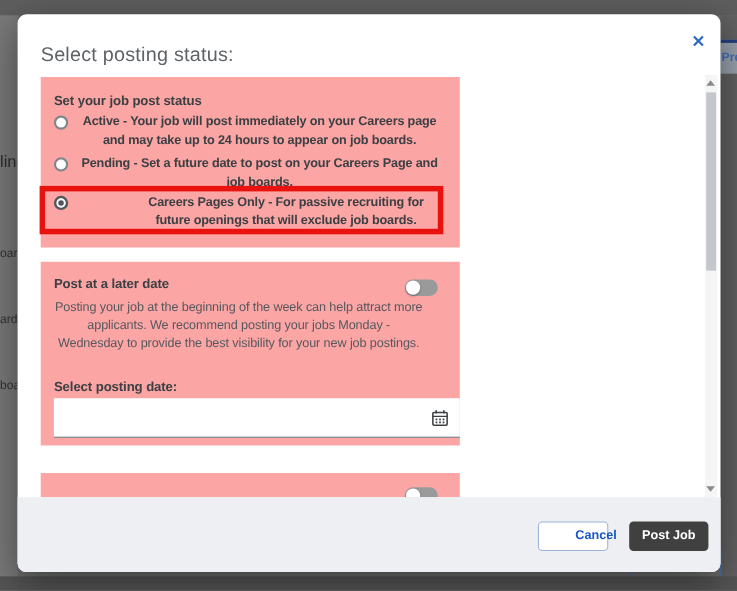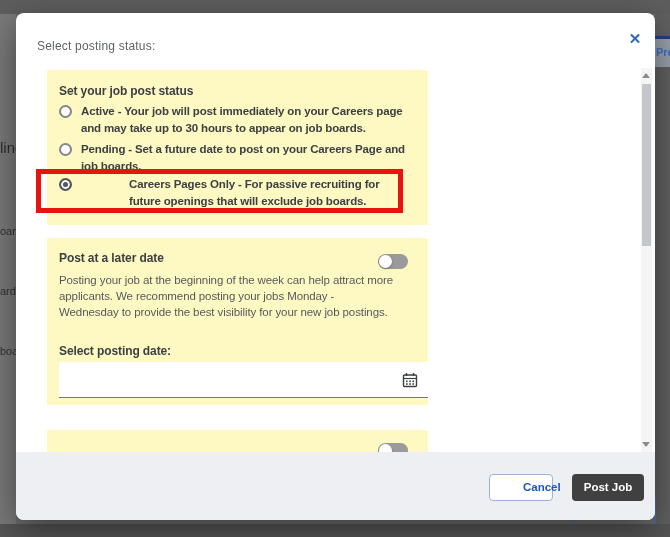--- a/index.html
+++ b/index.html
@@ -28,34 +28,34 @@
     left:572px; top:496px; width:84px; height:36px;
     border:2px solid #4d6ea8; border-radius:4px; background:transparent;
   }
   .bottom-strip{ left:0; top:524px; width:670px; height:13px; background:#555; }
 
   
   .modal {
     left:16px; top:13px; width:639px; height:507px; background:#ffffff;
     border-radius:8px; box-shadow:0 10px 34px rgba(0,0,0,.45); z-index:10;
   }
-  .modal-title { left:21px; top:26px; font-size:12px; color:#5f6368; letter-spacing:.2px; }
+  .modal-title { left:21px; top:26px; font-size:18px; color:#5f6368; letter-spacing:.2px; }
   .close-btn { left:608px; top:15px; width:22px; height:22px; font-size:15px; font-weight:bold;
                color:#2e6bc0; text-align:center; line-height:22px; cursor:pointer; }
 
   
   .scrollbar { left:625px; top:55px; width:11px; height:384px; background:#f5f5f5; }
   .sb-arrow-up, .sb-arrow-down { position:absolute; left:1px; width:0; height:0;
     border-left:4.5px solid transparent; border-right:4.5px solid transparent; }
   .sb-arrow-up   { top:5px; border-bottom:5px solid #8a8a8a; }
   .sb-arrow-down { bottom:5px; border-top:5px solid #8a8a8a; }
   .sb-thumb { position:absolute; left:1px; top:16px; width:9px; height:162px; background:#c3c6ca; }
 
   
-  .panel { position:absolute; left:31px; width:381px; background:#fef9c3; }
+  .panel { position:absolute; left:21px; width:381px; background:#fca5a5;text-align:center; }
   .panel1 { top:57px; height:155px; }
   .panel2 { top:225px; height:167px; }
   .panel3 { top:417px; height:22px; overflow:hidden; }
 
   .bold-label { position:absolute; font-size:12px; font-weight:bold; color:#3c4043; letter-spacing:-.1px; }
 
   .opt { position:absolute; left:12px; display:flex; width:352px; }
   .radio { flex:none; width:13px; height:13px; border-radius:50%;
            border:2px solid #80868b; background:#fdfdfd; margin-top:2px; }
   .radio.selected { border:2px solid #53575c; background:#53575c;
@@ -108,21 +108,21 @@
   <div class="abs modal">
 
     <div class="abs modal-title">Select posting status:</div>
     <div class="abs close-btn">✕</div>
 
     <div class="panel panel1">
       <div class="bold-label" style="left:12px; top:14px;">Set your job post status</div>
 
       <div class="opt" style="top:33px;">
         <div class="radio"></div>
-        <div class="opt-text">Active - Your job will post immediately on your Careers page and may take up to 30 hours to appear on job boards.</div>
+        <div class="opt-text">Active - Your job will post immediately on your Careers page and may take up to 24 hours to appear on job boards.</div>
       </div>
 
       <div class="opt" style="top:71px;">
         <div class="radio"></div>
         <div class="opt-text">Pending - Set a future date to post on your Careers Page and job boards.</div>
       </div>
 
       <div class="opt" style="top:106px;gap:48px;">
         <div class="radio selected"></div>
         <div class="opt-text">Careers Pages Only - For passive recruiting for future openings that will exclude job boards.</div>

